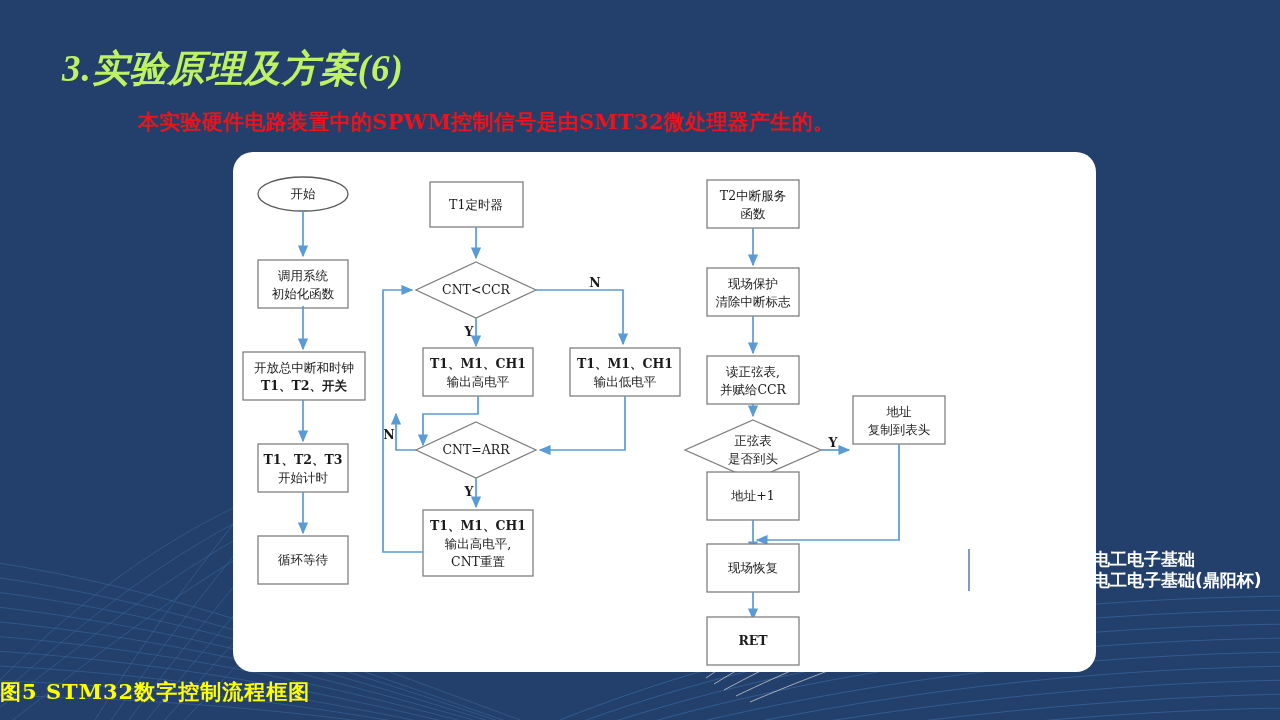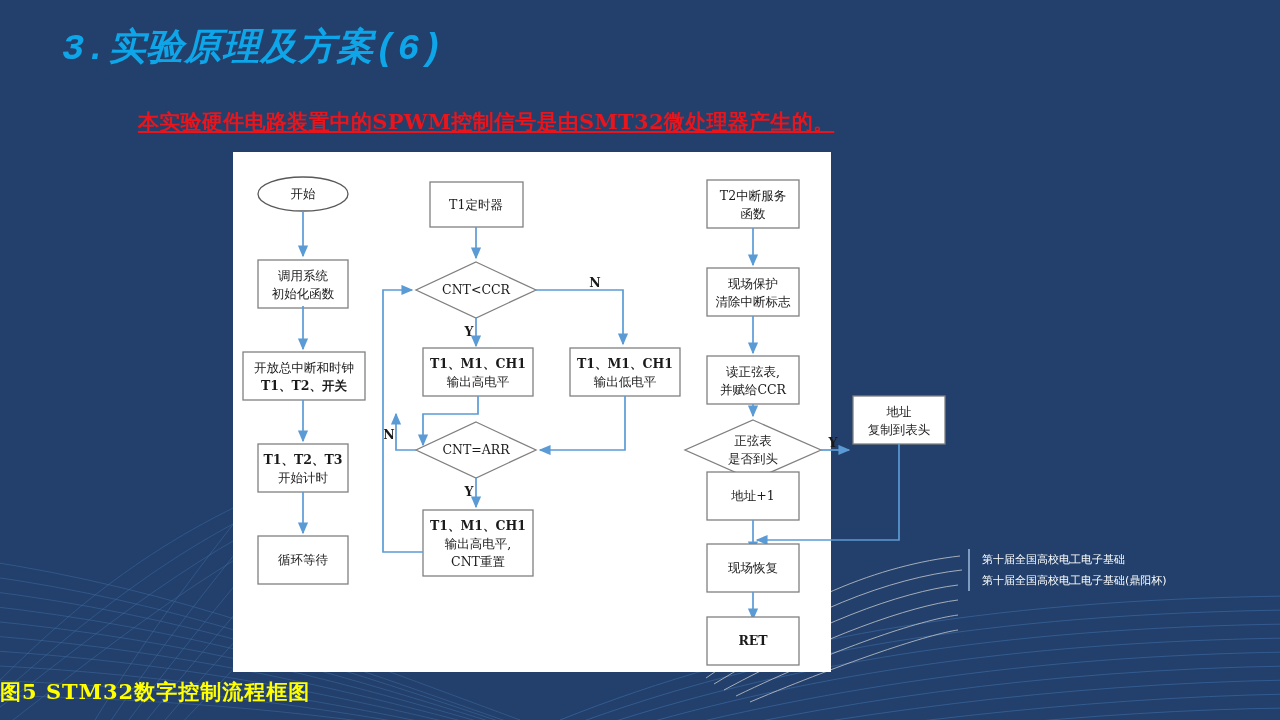--- a/index.html
+++ b/index.html
@@ -15,47 +15,47 @@
     width: 1280px; height: 720px;
     background: #22406b;
     overflow: hidden;
   }
   
   .bg-svg { position: absolute; left: 0; top: 0; width: 1280px; height: 720px; pointer-events: none; }
 
   
   #slide-title {
     position: absolute;
-    left: 62px; top: 22px;
-    font-family: Liberation Mono, monospace;
+    left: 62px; top: 44px;
+    font-family: Liberation Serif, serif;
     font-size: 37px;
     font-weight: bold;
     font-style: italic;
-    color: #0ea5e9;
+    color: #bef264;
     letter-spacing: 1px;
     white-space: nowrap;
   }
   
   #subtitle {
     position: absolute;
     left: 138px; top: 108px;
     font-family: "DejaVu Serif", serif;
     font-size: 21px;
     font-weight: bold;
     color: #e8151d;
     white-space: nowrap;
     letter-spacing: 0.3px;
-    text-decoration: underline;
   }
   
   #chart-panel {
     position: absolute;
     left: 233px; top: 152px;
-    width: 598px; height: 520px;
+    width: 863px; height: 520px;
     background: #ffffff;
+    border-radius: 20px;
   }
   #flow-svg { position: absolute; left: 0; top: 0; width: 725px; height: 520px; }
 
   .node-box { fill: #ffffff; stroke: #808080; stroke-width: 1.3; }
   .node-diamond { fill: #ffffff; stroke: #808080; stroke-width: 1.3; }
   .node-ellipse { fill: #ffffff; stroke: #595959; stroke-width: 1.3; }
   .flow-line { stroke: #5b9bd5; stroke-width: 1.7; fill: none; }
   .node-text {
     font-family: "DejaVu Serif", "Liberation Serif", serif;
     font-size: 12.5px;
@@ -81,27 +81,28 @@
     font-family: "DejaVu Serif", serif;
     font-size: 21px;
     font-weight: bold;
     color: #ffff00;
     letter-spacing: 1px;
   }
   
   #footer-note {
     position: absolute;
     left: 968px; top: 549px;
-    padding-left: 12px;
+    padding-left: 4px;
     border-left: 2px solid #7f9cc0;
     color: #ffffff;
     font-family: "DejaVu Sans", sans-serif;
-    font-size: 11px;
+    font-size: 17px;
     line-height: 21px;
     white-space: nowrap;
+    font-weight: bold;
   }
 </style>
 </head>
 <body>
 
 <div id="slide">
 
   <svg class="bg-svg" viewBox="0 0 1280 720" preserveAspectRatio="none">
     <defs>
       <linearGradient id="panelGlow" x1="0" y1="0" x2="0" y2="1">

